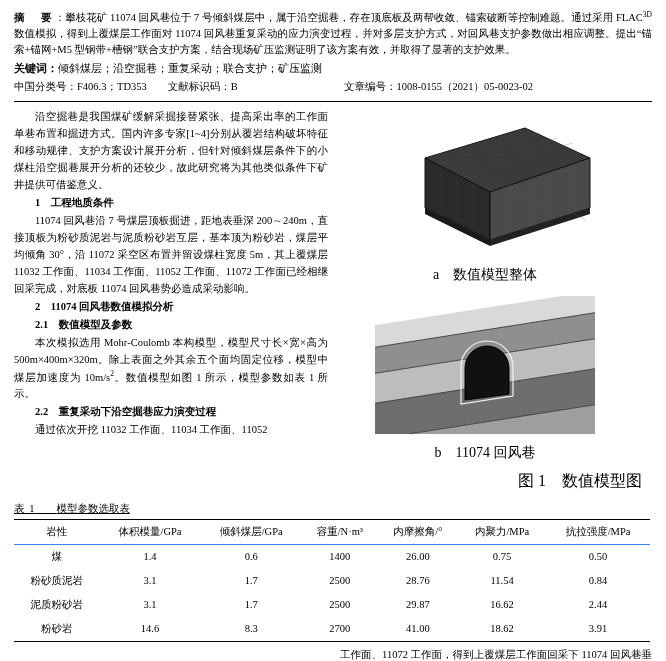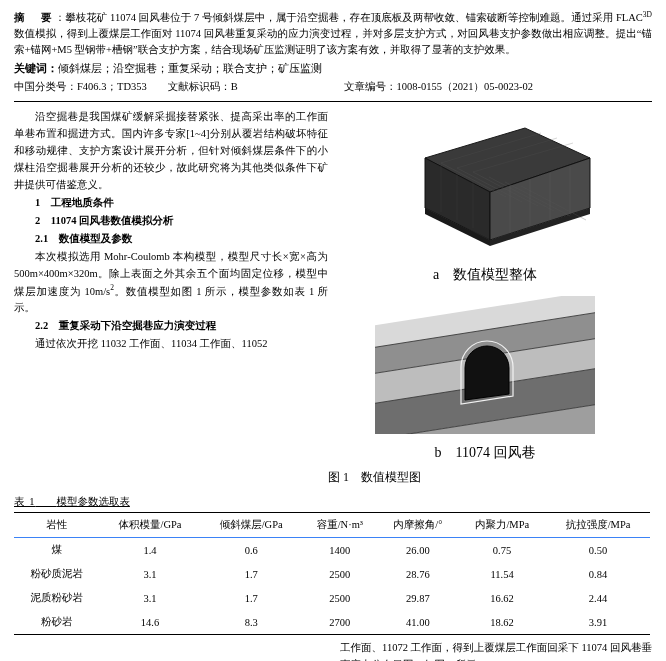--- a/index.html
+++ b/index.html
@@ -97,22 +97,22 @@
     margin: 0 auto;
     position: relative;
     background: #ffffff;
   }
   .fig-caption {
     font-size: 14px;
     text-align: center;
     margin-top: 2px;
   }
   .fig-caption-main {
-    font-size: 12px;
-    text-align: left;
+    font-size: 16px;
+    text-align: right;
     margin-top: 3px;
   }
   
   .cube-svg { display:block; margin: 0 auto; }
   
   .table-title {
     text-align: left;
     font-size: 10.5px;
     margin: 8px 0 3px 14px;
     text-decoration: underline;
@@ -183,20 +183,21 @@
     </div>
   </div>
 
   <div class="rule"></div>
 
   <div class="columns">
 
     <div class="col">
       <p id="intro-p1">沿空掘巷是我国煤矿缓解采掘接替紧张、提高采出率的工作面单巷布置和掘进方式。国内许多专家[1~4]分别从覆岩结构破坏特征和移动规律、支护方案设计展开分析，但针对倾斜煤层条件下的小煤柱沿空掘巷展开分析的还较少，故此研究将为其他类似条件下矿井提供可借鉴意义。</p>
       <p class="heading">1　工程地质条件</p>
+      <p>11074 回风巷沿 7 号煤层顶板掘进，距地表垂深 200～240m，直接顶板为粉砂质泥岩与泥质粉砂岩互层，基本顶为粉砂岩，煤层平均倾角 30°，沿 11072 采空区布置并留设煤柱宽度 5m，其上覆煤层 11032 工作面、11034 工作面、11052 工作面、11072 工作面已经相继回采完成，对底板 11074 回风巷势必造成采动影响。</p>
       <p class="heading">2　11074 回风巷数值模拟分析</p>
       <p class="heading2">2.1　数值模型及参数</p>
       <p id="left-p2">本次模拟选用 Mohr-Coulomb 本构模型，模型尺寸长×宽×高为 500m×400m×320m。除上表面之外其余五个面均固定位移，模型中煤层加速度为 10m/s<sup>2</sup>。数值模型如图 1 所示，模型参数如表 1 所示。</p>
       <p class="heading2">2.2　重复采动下沿空掘巷应力演变过程</p>
       <p>通过依次开挖 11032 工作面、11034 工作面、11052</p>
     </div>
 
     <div class="col">
 
       <div class="fig-wrap">

